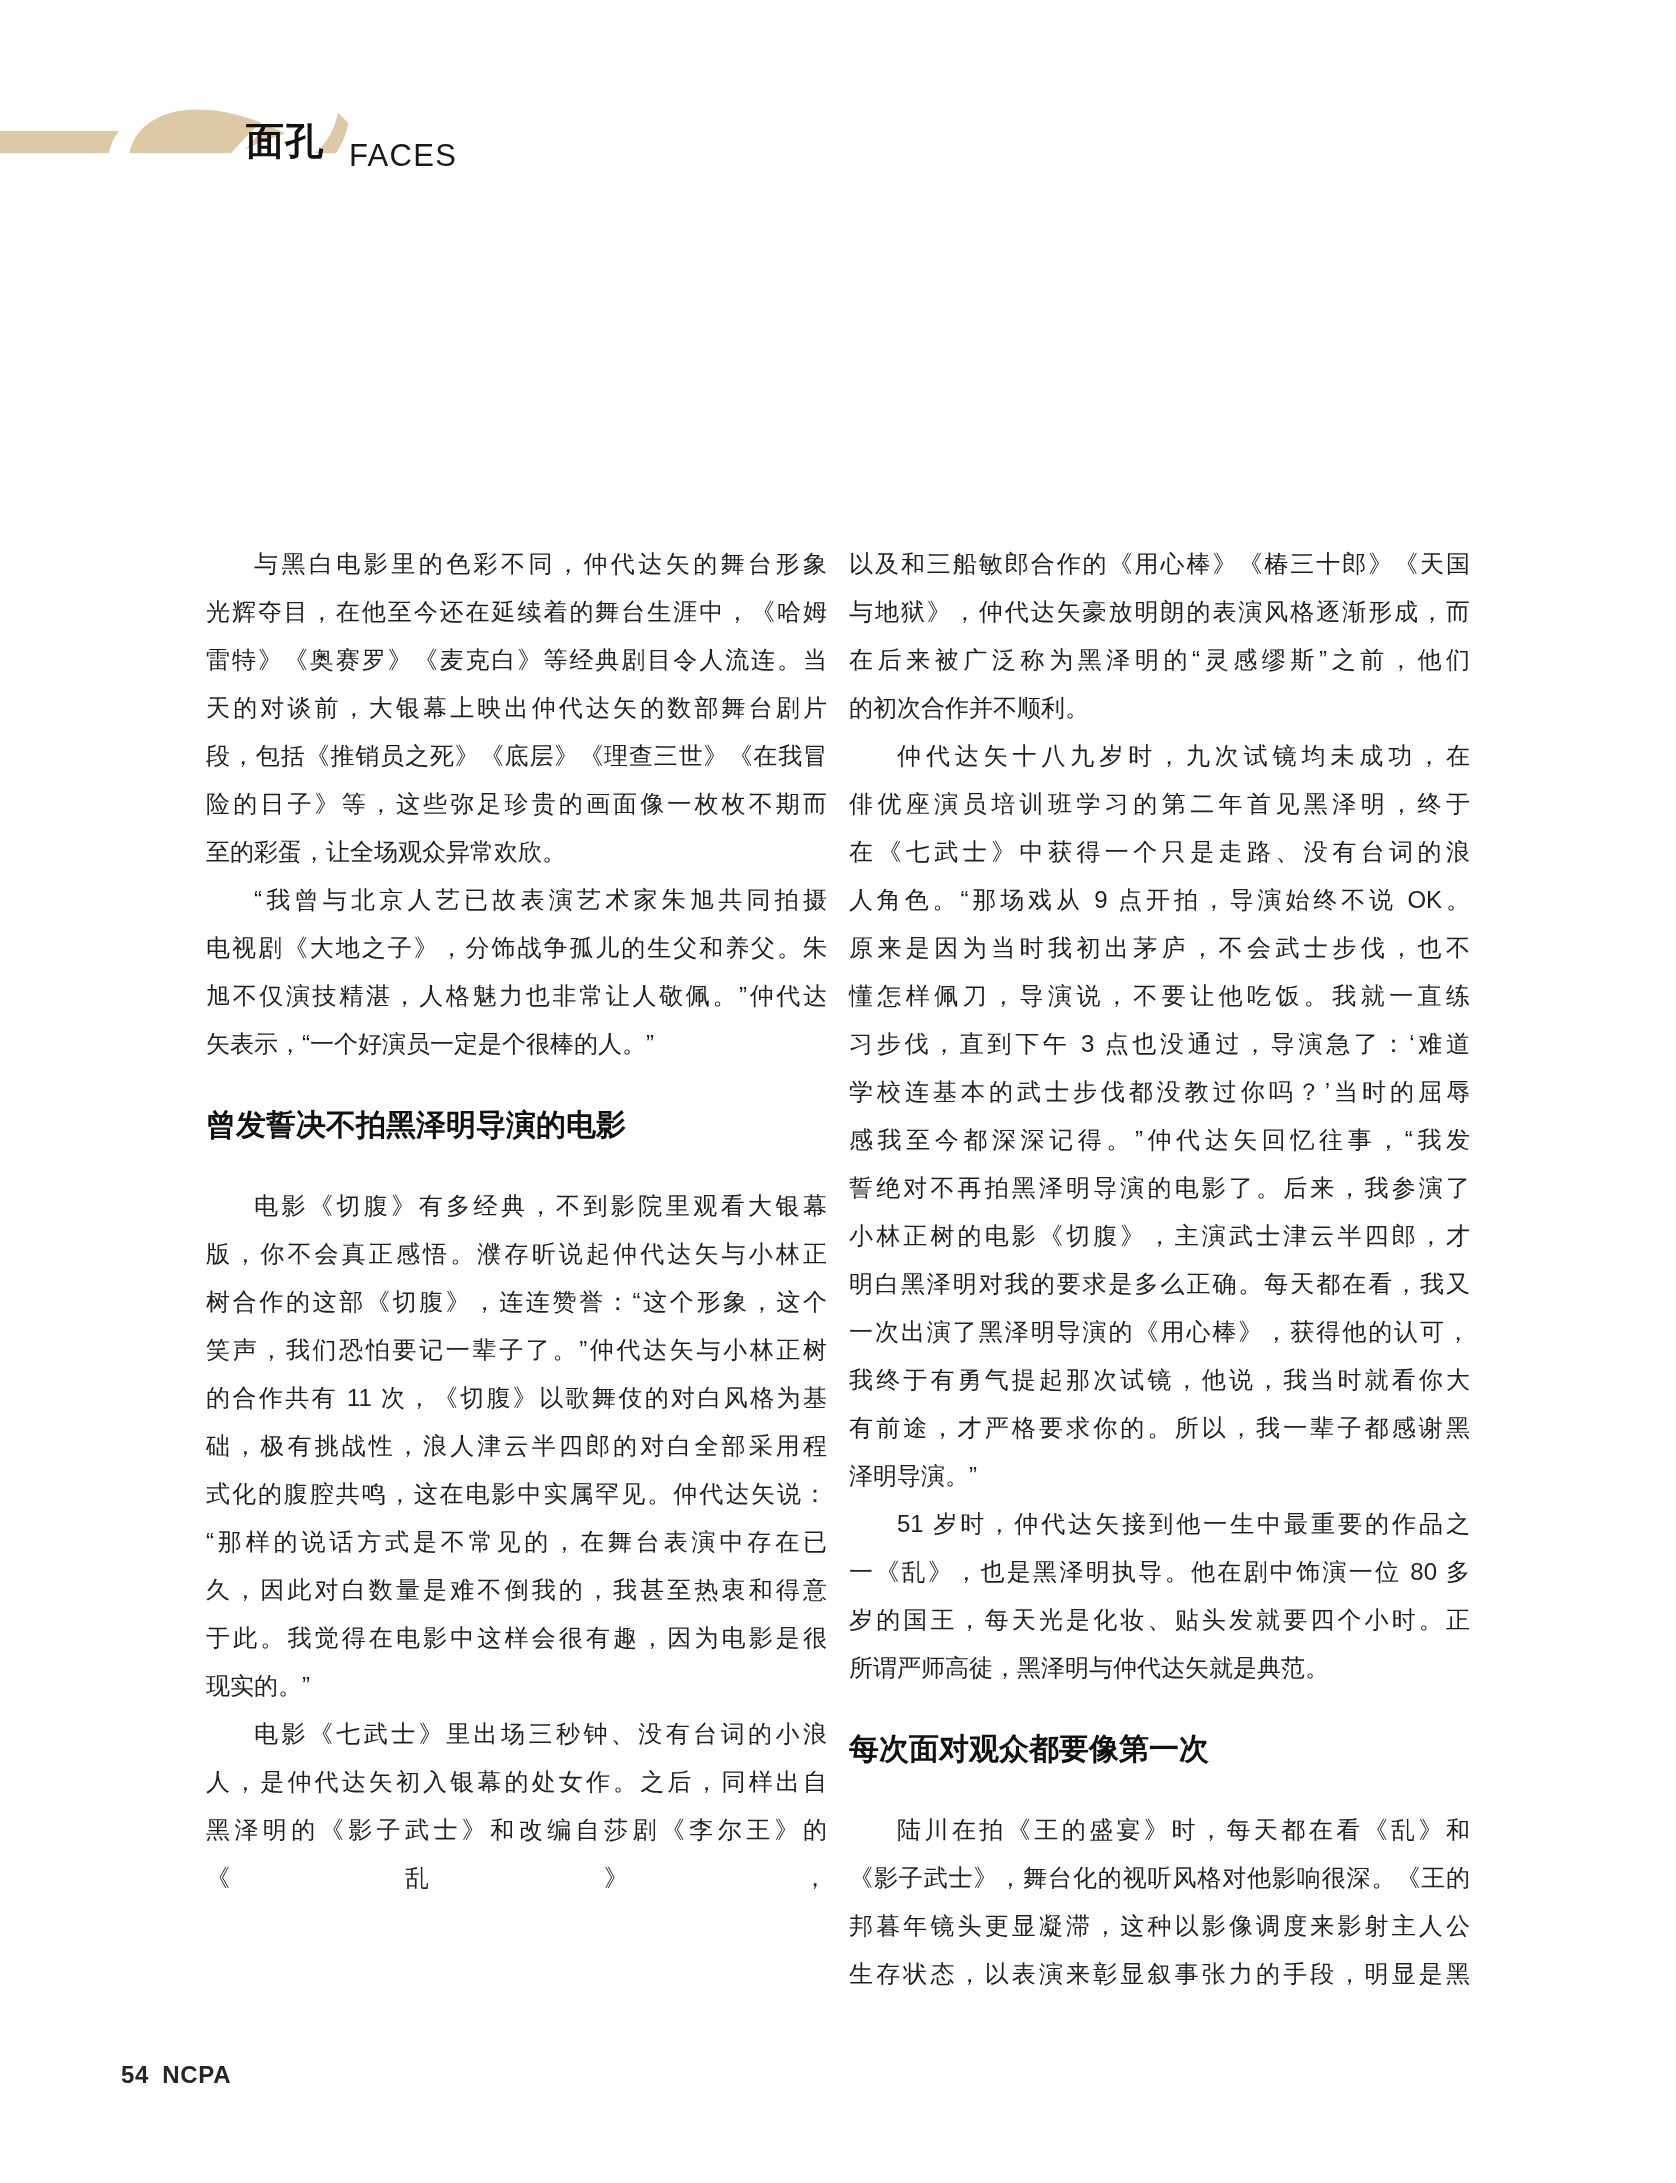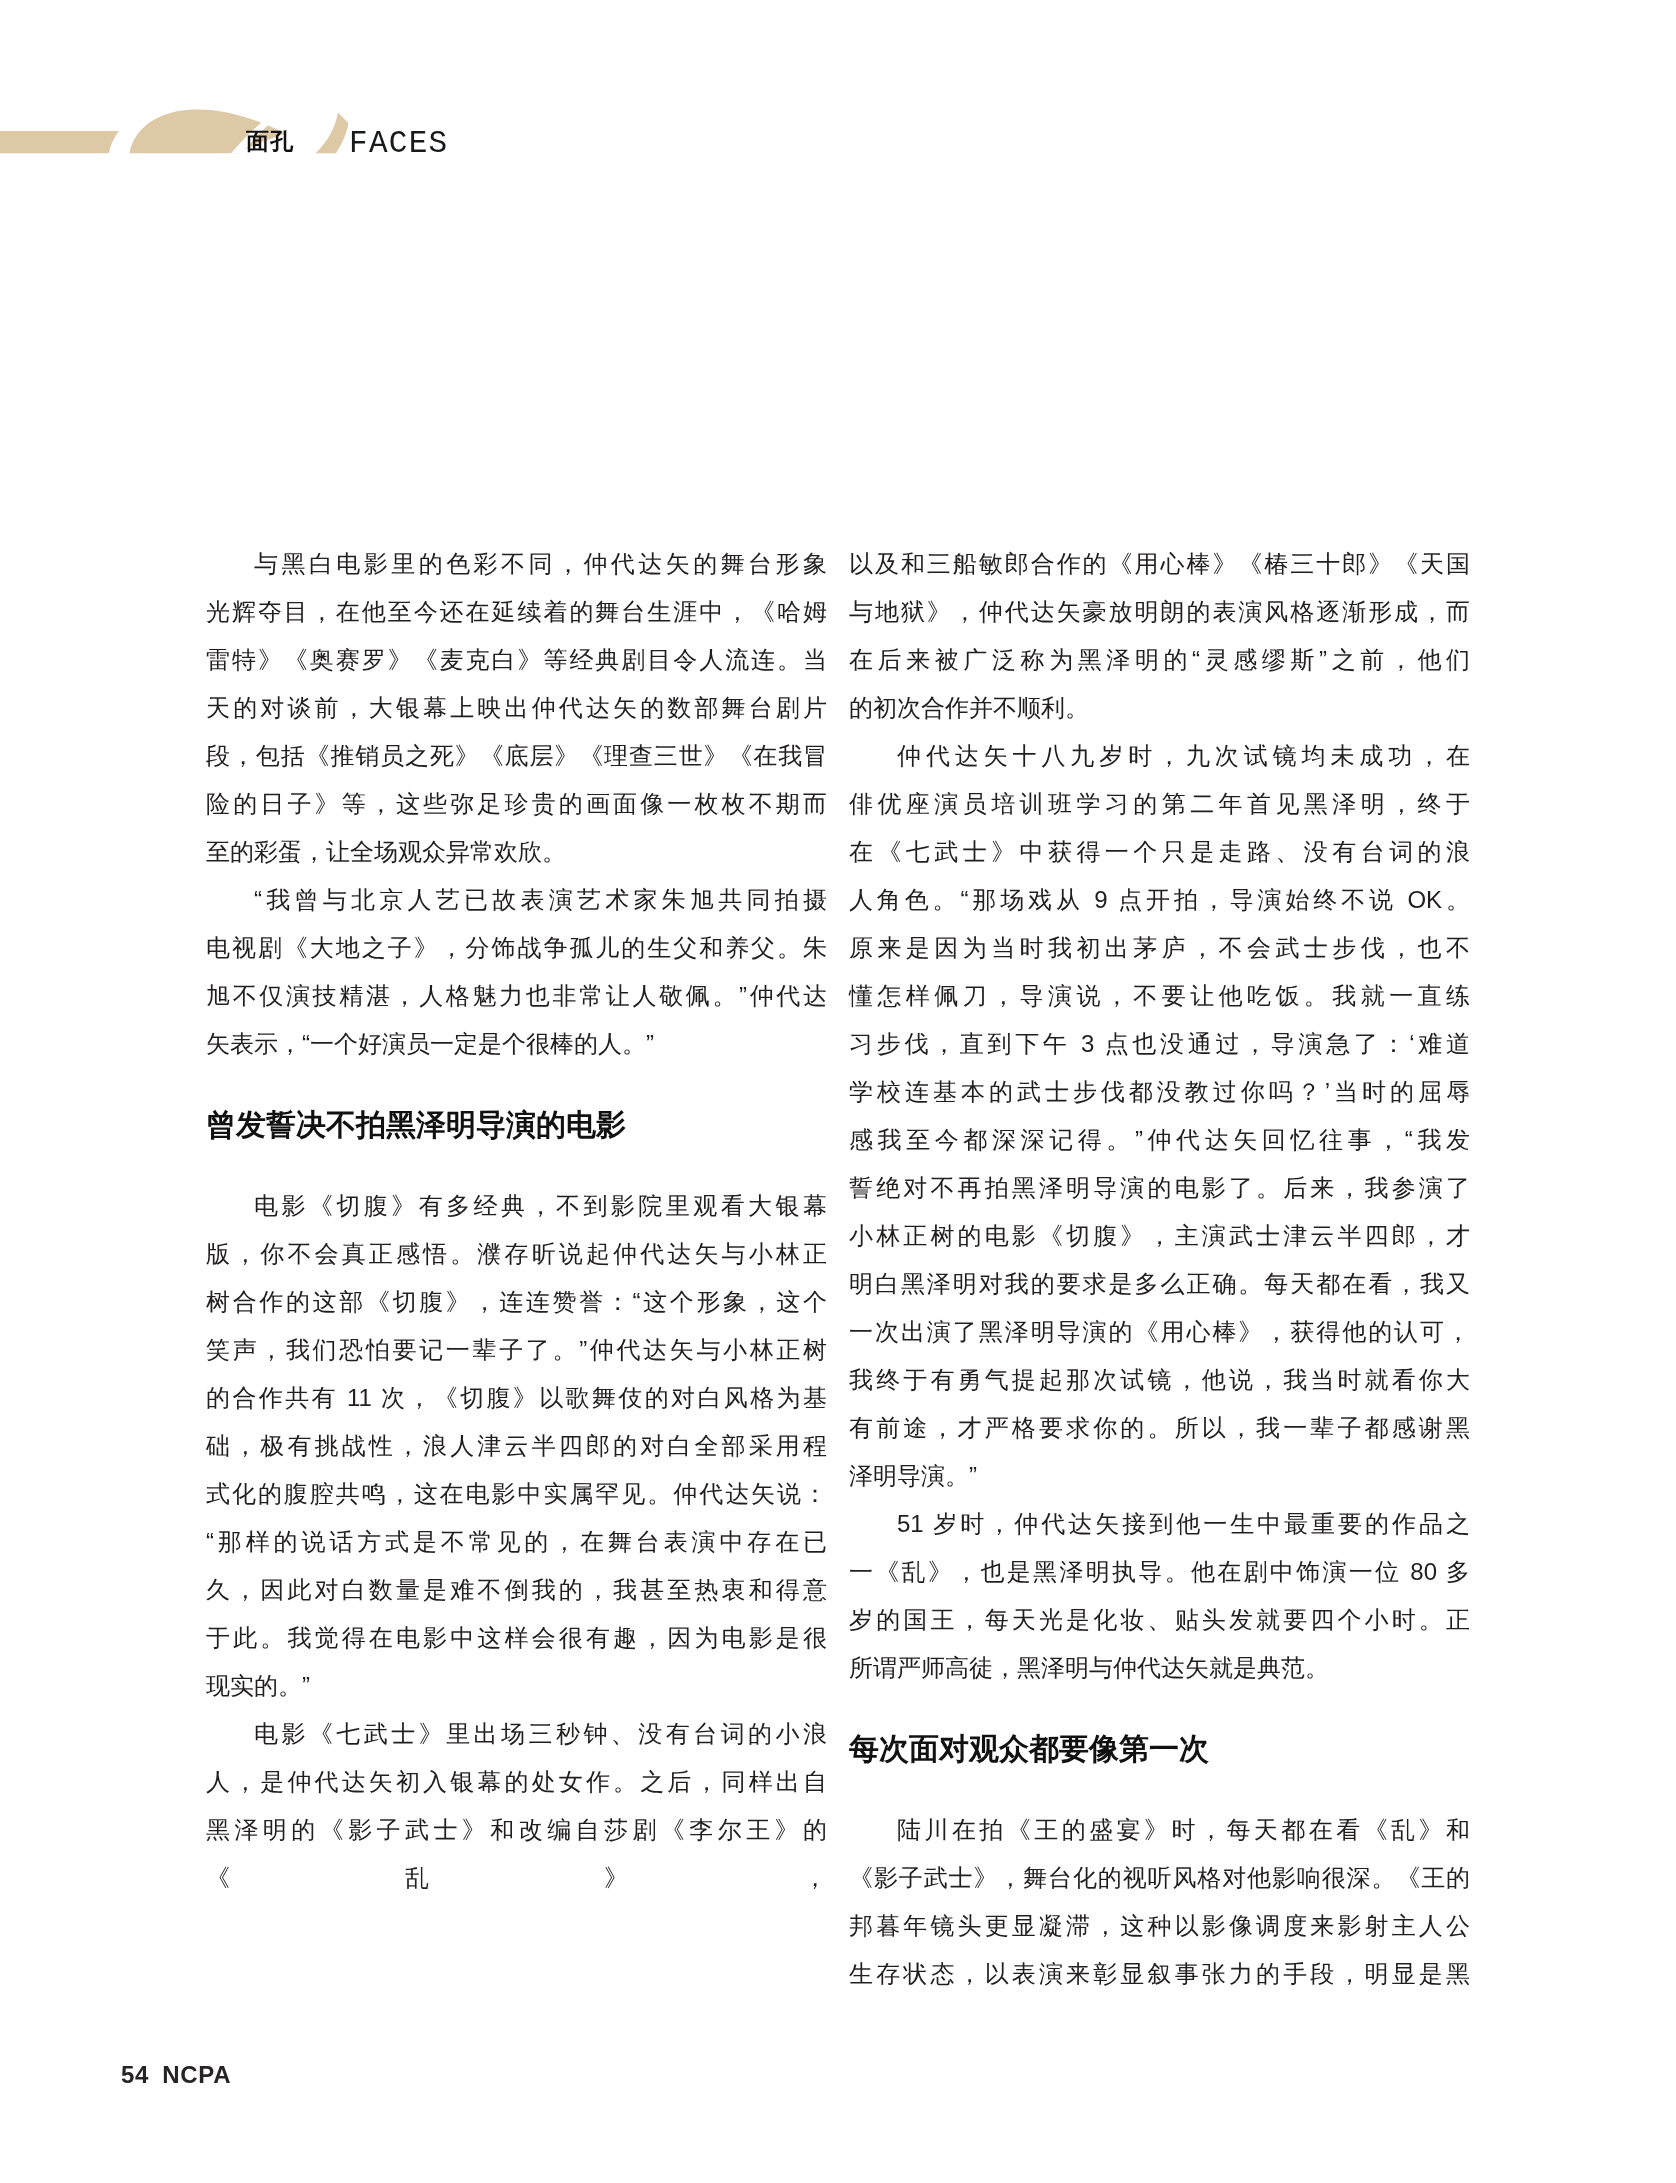--- a/index.html
+++ b/index.html
@@ -9,26 +9,26 @@
     height:2183px;
     background:#ffffff;
     overflow:hidden;
     font-family:"Liberation Sans","DejaVu Sans",sans-serif;
     color:#1c1a19;
   }
   
   .hdr-svg{position:absolute;left:0;top:99px;width:462px;height:73px;}
   .sec-cn{
     position:absolute;left:246px;top:126px;
-    font-size:23px;font-weight:bold;letter-spacing:1.3px;color:#121011;
+    font-size:38px;font-weight:bold;letter-spacing:1.3px;color:#121011;
     line-height:30px;white-space:nowrap;
   }
   .sec-en{
-    position:absolute;left:349px;top:129px;
-    font-family:Liberation Mono, monospace;
+    position:absolute;left:349px;top:141px;
+    font-family:Liberation Sans, sans-serif;
     font-size:31px;color:#17191b;letter-spacing:1.3px;
     line-height:29px;white-space:nowrap;
   }
   
   .column{
     position:absolute;top:540px;width:621px;
     font-size:24px;line-height:48px;color:#211e1e;
   }
   #col-left{left:206px;}
   #col-right{left:849px;}

